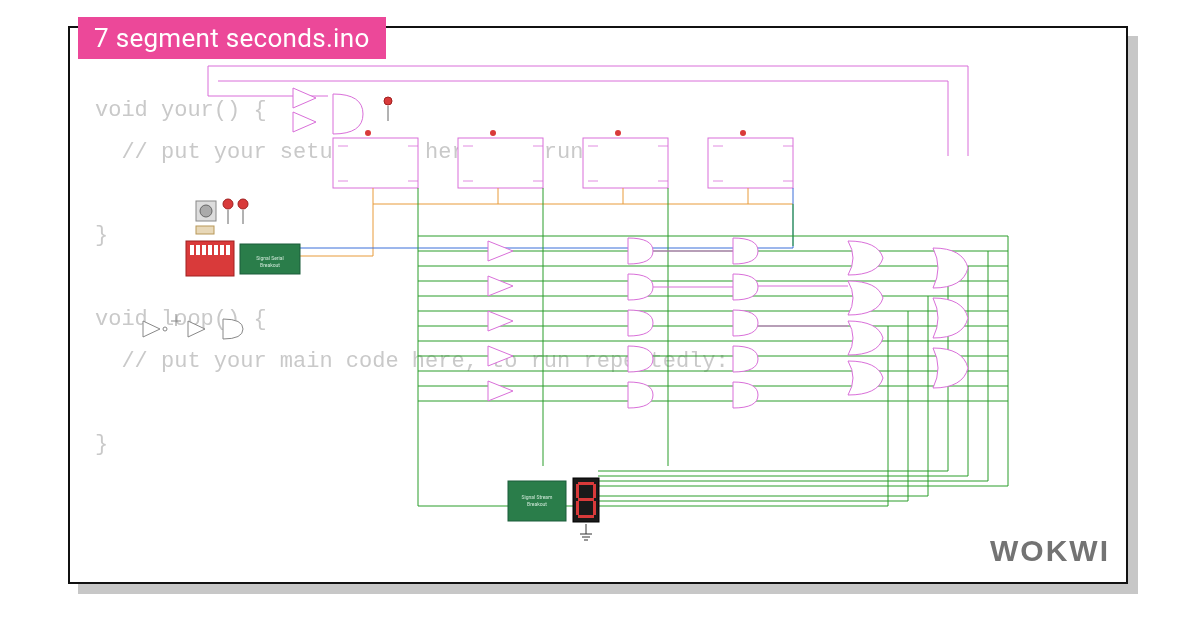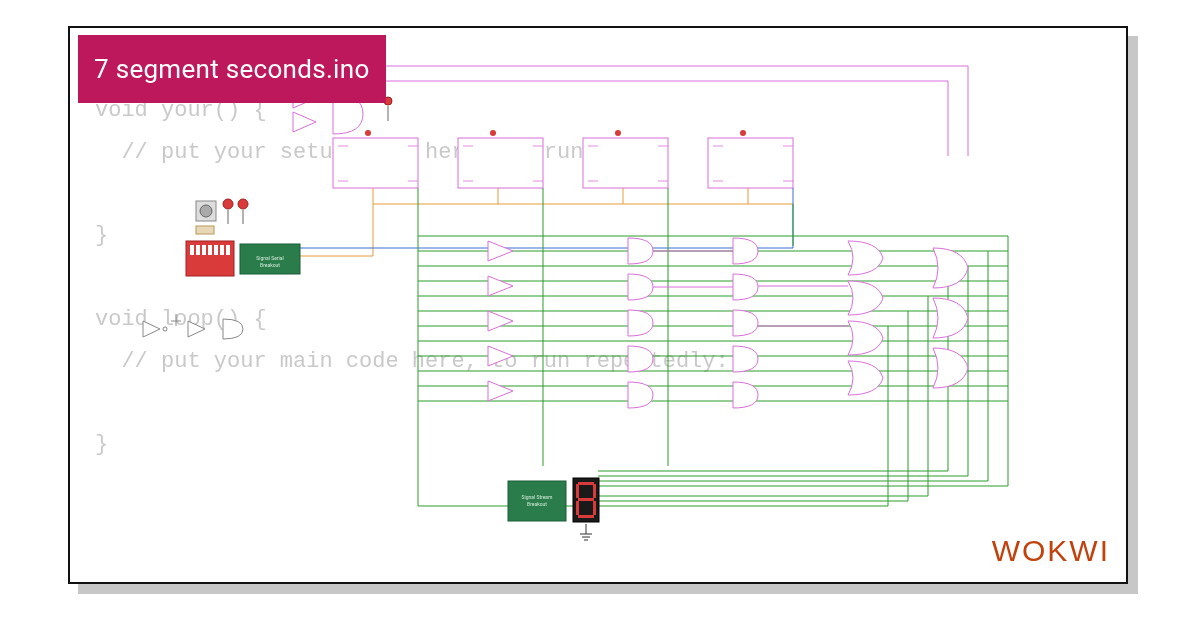--- a/index.html
+++ b/index.html
@@ -26,28 +26,27 @@
     top: 26px;
     width: 1060px;
     height: 558px;
     background: #fff;
     border: 2px solid #111;
   }
   .title-tab {
     position: absolute;
     left: 78px;
     top: 17px;
-    background: #be185d;
+    background: #ec4899;
     color: #fff;
     font-size: 26px;
     font-weight: 400;
-    padding: 19px 16px;
+    padding: 6px 16px;
     z-index: 10;
     letter-spacing: 0.3px;
-    margin-top: 18px;
   }
   .code {
     position: absolute;
     left: 95px;
     top: 90px;
     font-family: "SFMono-Regular", Consolas, "Liberation Mono", Menlo, monospace;
     font-size: 22px;
     line-height: 1.9;
     color: #c9c9c9;
     white-space: pre;
@@ -61,23 +60,23 @@
     width: 1060px;
     height: 558px;
     z-index: 3;
     pointer-events: none;
   }
   .brand {
     position: absolute;
     right: 90px;
     bottom: 62px;
     font-size: 30px;
-    font-weight: 400;
+    font-weight: 700;
     letter-spacing: 2px;
-    color: #c2410c;
+    color: #737373;
     font-family: "Comic Sans MS", cursive, sans-serif;
     z-index: 5;
   }
 </style>
 </head>
 <body>
 
 <div class="card-shadow"></div>
 <div class="card"></div>
 

